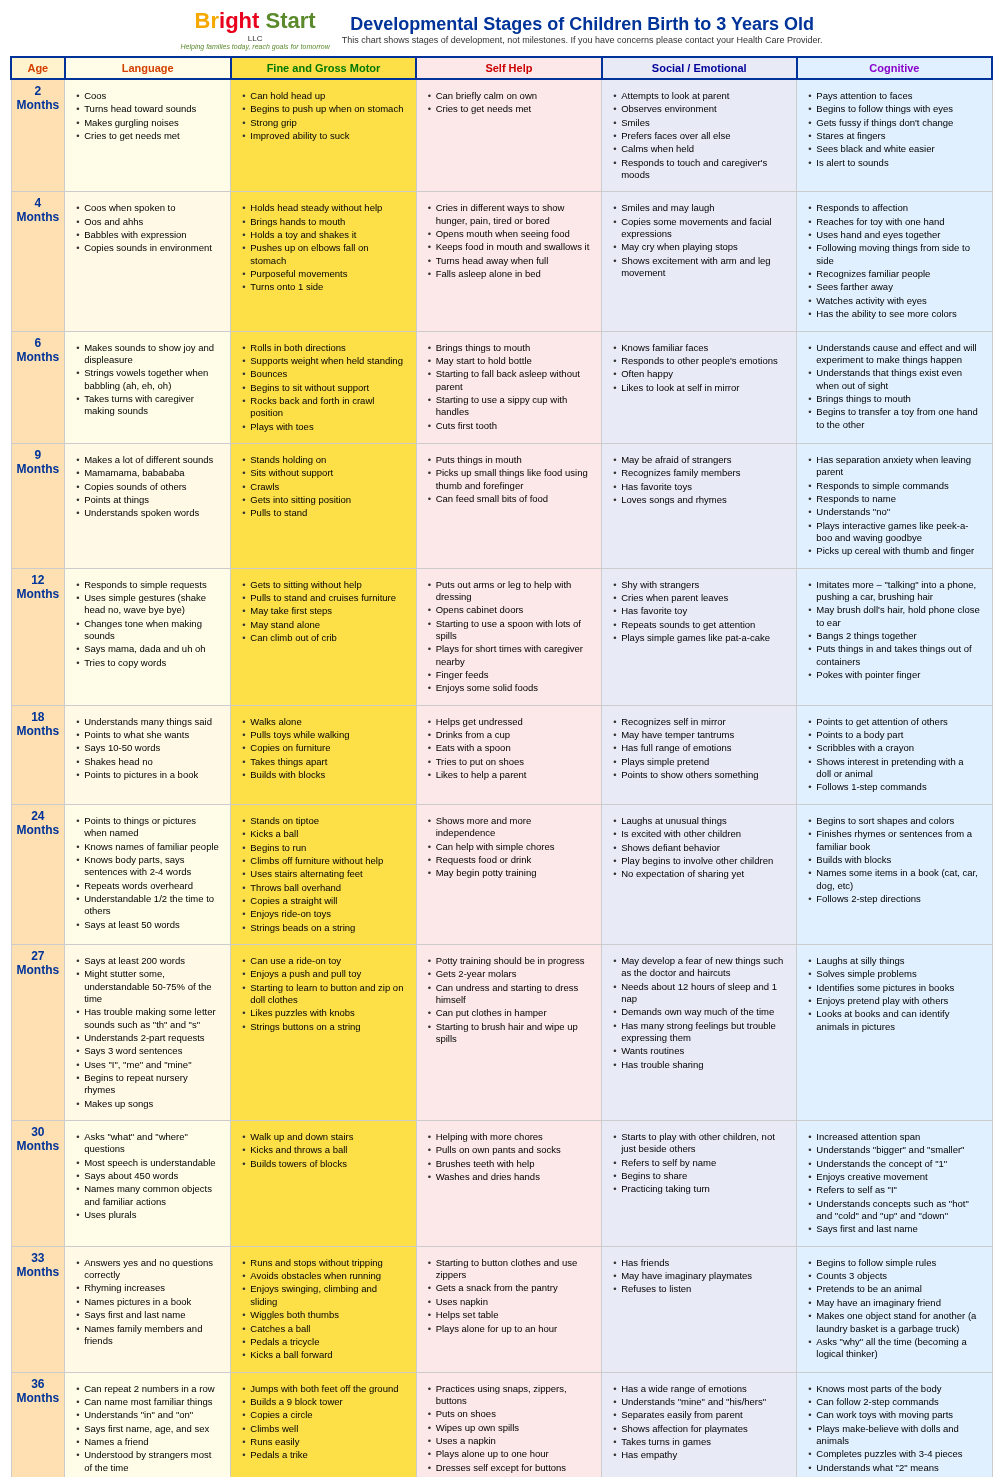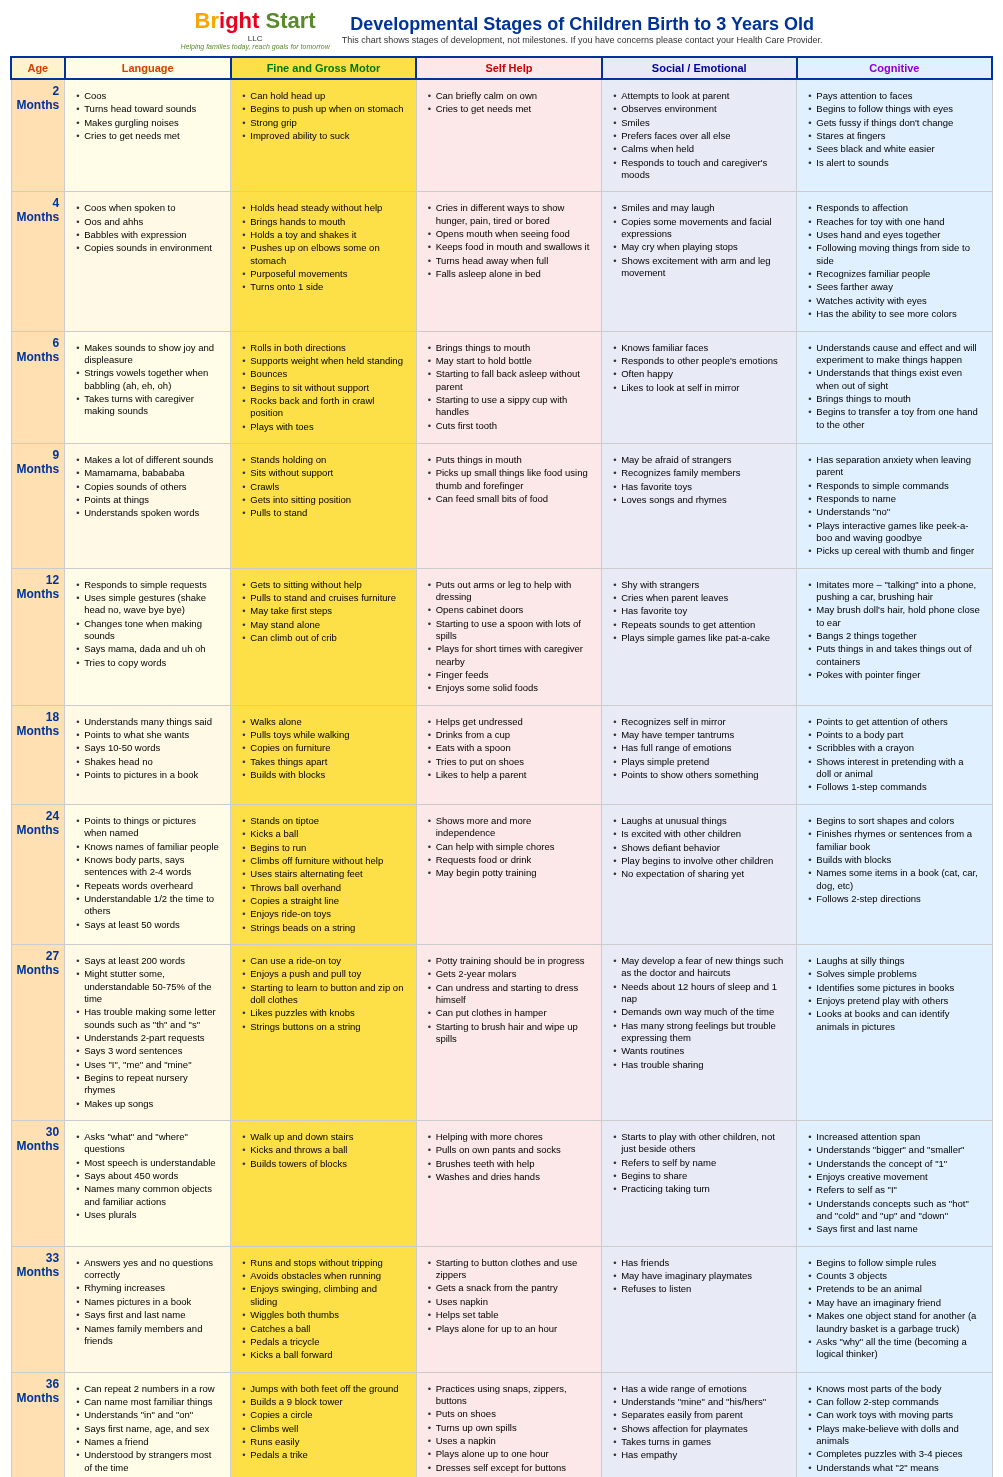--- a/index.html
+++ b/index.html
@@ -27,21 +27,21 @@
     .col-cognitive { width: 20%; background: #e0f0ff; }
     
     thead th { font-size: 11px; font-weight: bold; color: #003399; text-align: center; border: 2px solid #003399; }
     thead th.col-age { color: #d44000; }
     thead th.col-language { color: #d44000; }
     thead th.col-motor { color: #007700; }
     thead th.col-selfhelp { color: #cc0000; }
     thead th.col-social { color: #000099; }
     thead th.col-cognitive { color: #8800cc; }
     
-    .age-cell { font-weight: bold; font-size: 12px; color: #003399; text-align: right; background: #fff3cd; }
+    .age-cell { font-weight: bold; font-size: 12px; color: #003399; text-align: center; background: #fff3cd; }
     
     ul { list-style: none; padding: 0; margin: 6px; }
     ul li { padding-left: 8px; position: relative; margin-bottom: 1px; line-height: 1.3; }
     ul li::before { content: "•"; position: absolute; left: 0; color: #333; }
     
     tr:nth-child(odd) .col-language { background: #fffde7; }
     tr:nth-child(even) .col-language { background: #fff9e6; }
     
     .age-cell { background-color: #ffe0b2 !important; }
     
@@ -130,21 +130,21 @@
               <li>Oos and ahhs</li>
               <li>Babbles with expression</li>
               <li>Copies sounds in environment</li>
             </ul>
           </td>
           <td class="col-motor">
             <ul>
               <li>Holds head steady without help</li>
               <li>Brings hands to mouth</li>
               <li>Holds a toy and shakes it</li>
-              <li>Pushes up on elbows some on stomach</li>
+              <li>Pushes up on elbows fall on stomach</li>
               <li>Purposeful movements</li>
               <li>Turns onto 1 side</li>
             </ul>
           </td>
           <td class="col-selfhelp">
             <ul>
               <li>Cries in different ways to show hunger, pain, tired or bored</li>
               <li>Opens mouth when seeing food</li>
               <li>Keeps food in mouth and swallows it</li>
               <li>Turns head away when full</li>
@@ -373,21 +373,21 @@
             </ul>
           </td>
           <td class="col-motor">
             <ul>
               <li>Stands on tiptoe</li>
               <li>Kicks a ball</li>
               <li>Begins to run</li>
               <li>Climbs off furniture without help</li>
               <li>Uses stairs alternating feet</li>
               <li>Throws ball overhand</li>
-              <li>Copies a straight line</li>
+              <li>Copies a straight will</li>
               <li>Enjoys ride-on toys</li>
               <li>Strings beads on a string</li>
             </ul>
           </td>
           <td class="col-selfhelp">
             <ul>
               <li>Shows more and more independence</li>
               <li>Can help with simple chores</li>
               <li>Requests food or drink</li>
               <li>May begin potty training</li>
@@ -579,21 +579,21 @@
               <li>Copies a circle</li>
               <li>Climbs well</li>
               <li>Runs easily</li>
               <li>Pedals a trike</li>
             </ul>
           </td>
           <td class="col-selfhelp">
             <ul>
               <li>Practices using snaps, zippers, buttons</li>
               <li>Puts on shoes</li>
-              <li>Turns up own spills</li>
+              <li>Wipes up own spills</li>
               <li>Uses a napkin</li>
               <li>Plays alone up to one hour</li>
               <li>Dresses self except for buttons</li>
             </ul>
           </td>
           <td class="col-social">
             <ul>
               <li>Has a wide range of emotions</li>
               <li>Understands "mine" and "his/hers"</li>
               <li>Separates easily from parent</li>

